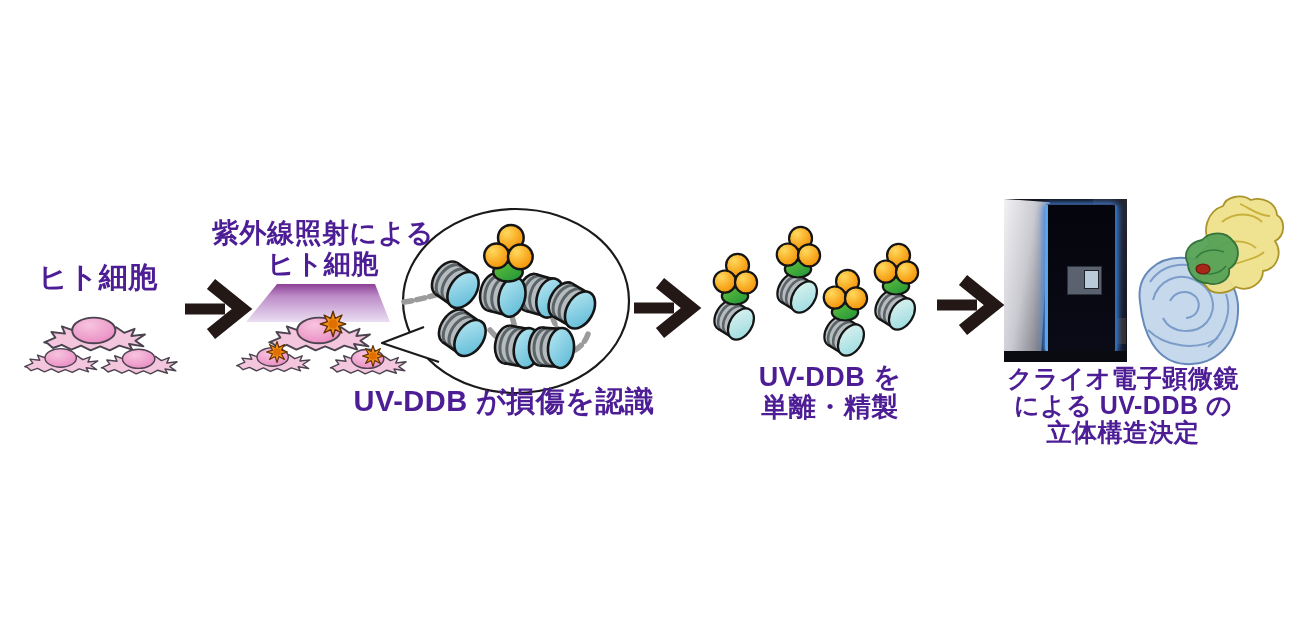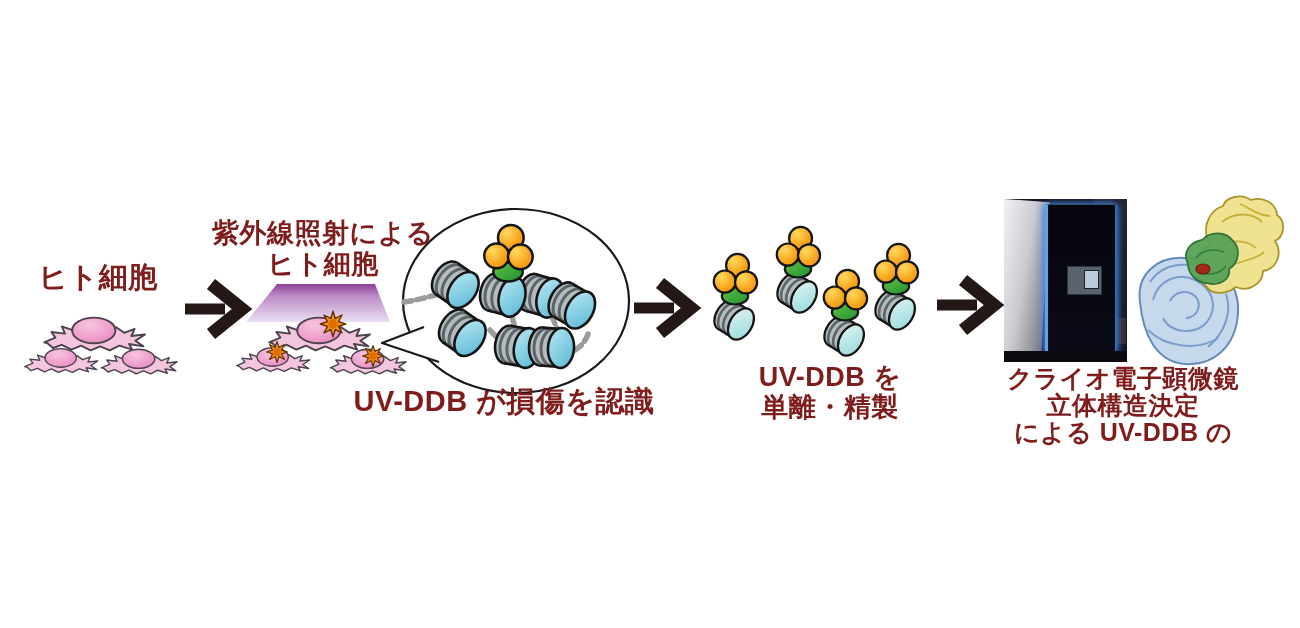--- a/index.html
+++ b/index.html
@@ -1,18 +1,18 @@
 <!DOCTYPE html>
 <html><head>
 <meta charset="utf-8">
 <style>
   html,body{margin:0;padding:0;background:#fff;}
   .canvas{position:relative;width:1300px;height:628px;background:#ffffff;overflow:hidden;
           font-family:"Liberation Sans","DejaVu Sans",sans-serif;}
-  .lbl{position:absolute;font-weight:bold;color:#7f1d1d;text-align:center;line-height:1.1;
+  .lbl{position:absolute;font-weight:bold;color:#4c1d95;text-align:center;line-height:1.1;
        letter-spacing:0.5px;white-space:nowrap;}
   .lbl div{white-space:nowrap;}
   #diagram-svg{position:absolute;left:0;top:0;}
   
   .photo{position:absolute;left:1004px;top:199px;width:123px;height:163px;background:#14141d;overflow:hidden;}
   .ph-wall-right{position:absolute;right:0;top:0;width:34px;height:100%;
       background:linear-gradient(180deg,#262633,#1b1b26 60%,#141420);}
   .ph-deskglow{position:absolute;right:1px;bottom:18px;width:26px;height:26px;background:#413530;opacity:.8;}
   .ph-side{position:absolute;left:0;top:0;width:46px;height:100%;
       background:linear-gradient(100deg,#f2f2f4 0%,#c9c9d0 45%,#85858f 80%,#5a5a64 100%);
@@ -214,17 +214,17 @@
     <div>UV-DDB を</div>
     <div>単離・精製</div>
   </div>
 
   <div class="lbl" style="left:345px;top:386px;width:318px;font-size:29px;">
     <div>UV-DDB が損傷を認識</div>
   </div>
 
   <div class="lbl" style="left:975px;top:365px;width:296px;font-size:25px;line-height:27px;text-align:center;">
     <div>クライオ電子顕微鏡</div>
+    <div>による UV-DDB の</div>
     <div>立体構造決定</div>
-    <div>による UV-DDB の</div>
   </div>
 
 </div>
 
 </body></html>

